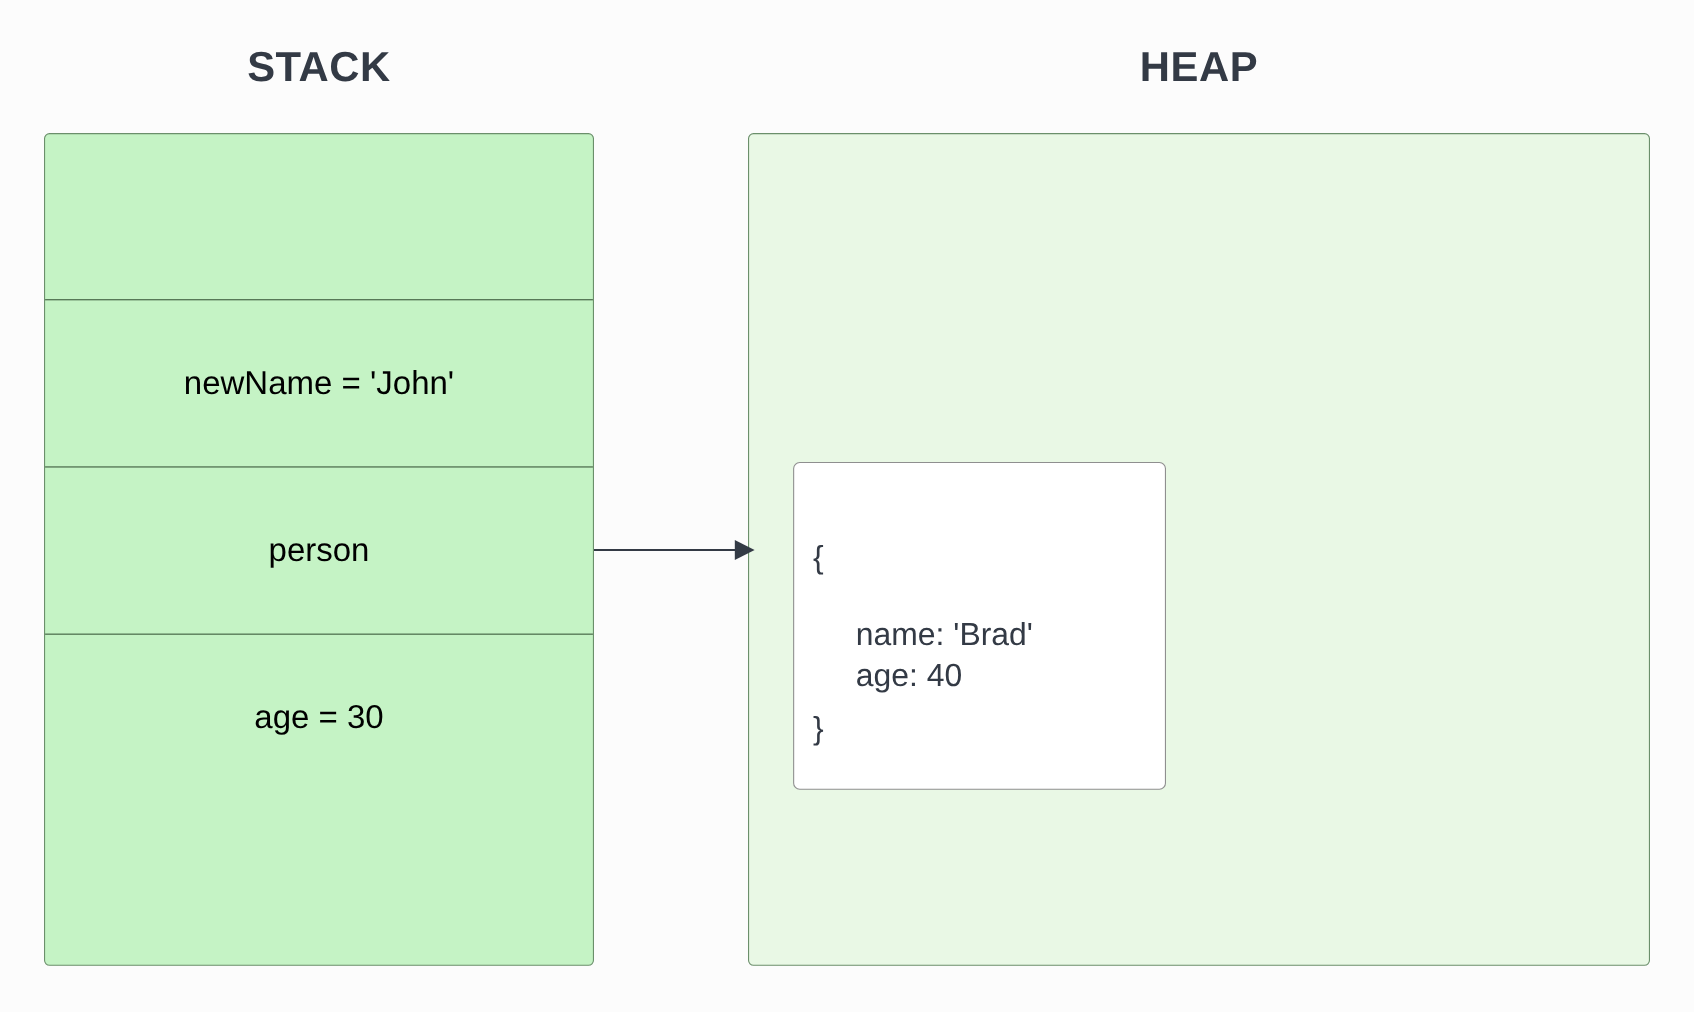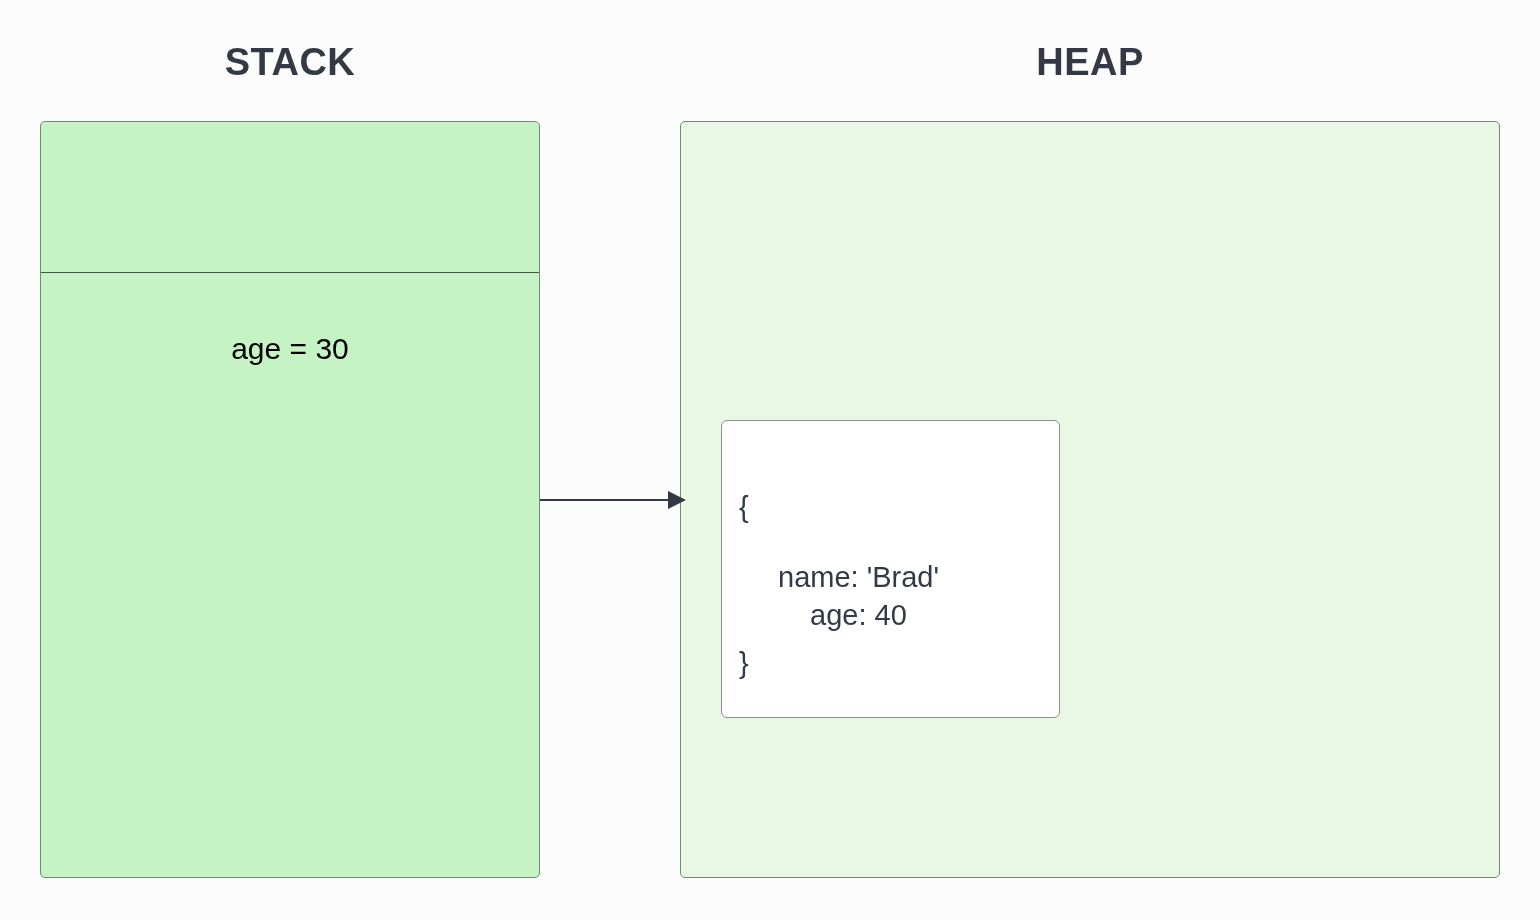--- a/index.html
+++ b/index.html
@@ -103,21 +103,21 @@
   }
   .obj-line {
     position: absolute;
     left: 17px;
     white-space: pre;
     line-height: 1;
   }
   .obj-line.indent { left: 56px; }
   #obj-open  { top: 72px; }
   #obj-prop-0 { top: 142px; }
-  #obj-prop-1 { top: 180px; margin-left: 32px; }
+  #obj-prop-1 { top: 180px; }
   #obj-close { top: 228px; }
 
   
   #pointer-arrow {
     position: absolute;
     left: 534px;
     top: 480px;
     width: 156px;
     height: 40px;
     overflow: visible;
@@ -127,20 +127,22 @@
 <body>
 
 <div id="canvas">
 
   <div id="stack-title" class="section-title">STACK</div>
 
   <div id="heap-title" class="section-title">HEAP</div>
 
   <div id="stack-box">
     <div class="stack-cell cell-empty"></div>
+    <div class="stack-cell cell-newname">newName = 'John'</div>
+    <div class="stack-cell cell-person">person</div>
     <div class="stack-cell cell-age">age = 30</div>
   </div>
 
   <div id="heap-box"></div>
 
   <div id="heap-object-card">
     <div id="obj-open" class="obj-line">{</div>
     <div id="obj-prop-0" class="obj-line indent">name: 'Brad'</div>
     <div id="obj-prop-1" class="obj-line indent">age: 40</div>
     <div id="obj-close" class="obj-line">}</div>

